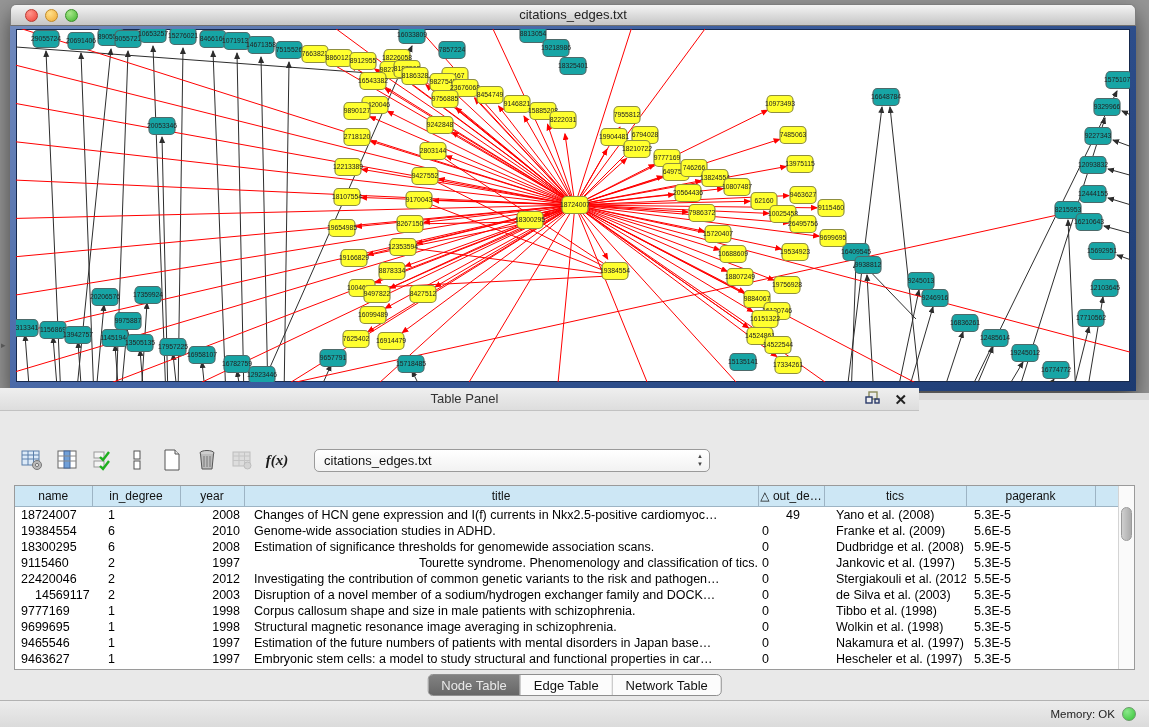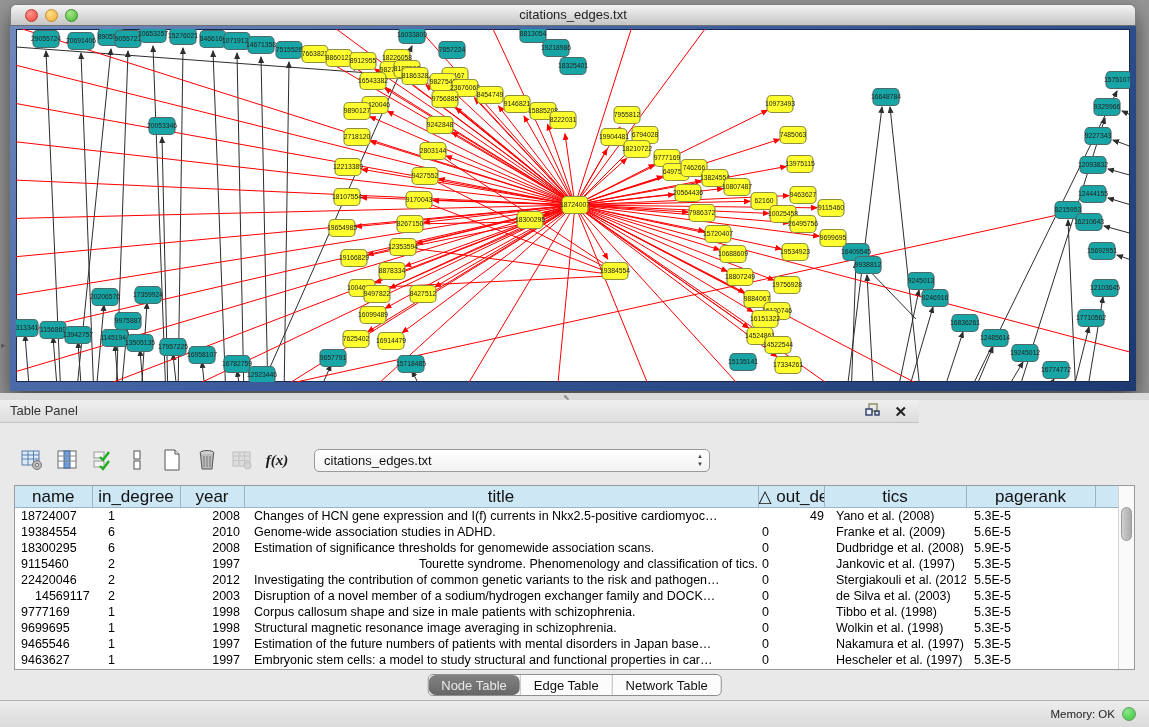--- a/index.html
+++ b/index.html
@@ -21,53 +21,53 @@
            padding:3px 6px 9px 6px; }
   .canvas { width:100%; height:100%; background:#fff; position:relative; overflow:hidden;
             box-shadow:inset 0 0 0 1px #16294d; }
   .canvas svg { position:absolute; left:0; top:0; }
   .side-arrow { position:absolute; left:1px; top:340px; font-size:9px; color:#555; }
 
   
   .lower-bg { position:absolute; left:0; top:393px; right:0; bottom:0; background:#e9e9e9; }
   .divider { position:absolute; left:0; top:393px; width:1149px; height:7px; background:#dadada; }
   .divider-handle { position:absolute; left:563px; top:0px; font-size:8px; color:#8a8a8a; }
-  .panel-header { position:absolute; left:0; top:400px; width:919px; height:23px;
-                  background:linear-gradient(#efefef,#dddddd); border-bottom:1px solid #c2c2c2; }
+  .panel-header { position:absolute; left:0; top:388px; width:919px; height:23px;
+                  background:linear-gradient(#efefef,#dddddd); border-bottom:1px solid #c2c2c2;text-align:center; }
   .panel-title { font-size:13px; color:#333; line-height:22px; padding-left:10px; }
   .panel-hdr-icons { position:absolute; right:12px; top:3px; display:flex; gap:14px; align-items:center; }
   .close-x { font-size:15px; font-weight:bold; color:#222; line-height:16px; cursor:default; }
 
   .toolbar { position:absolute; left:20px; top:444px; height:32px; display:flex; align-items:center; gap:11px; }
   .tool { width:24px; height:24px; display:flex; align-items:center; justify-content:center; }
   .fx { font-size:15px; font-style:italic; font-family:"Liberation Serif",serif; color:#1a1a1a; font-weight:bold; }
   .combo { margin-left:14px; width:396px; height:23px; background:linear-gradient(#ffffff,#f2f2f2);
            border:1px solid #9a9a9a; border-radius:5px; position:relative; }
   .combo-text { font-size:13px; color:#111; line-height:21px; padding-left:9px; }
   .combo-steppers { position:absolute; right:6px; top:2px; font-size:6px; line-height:8px; color:#444; text-align:center; }
 
   
   .table-wrap { position:absolute; left:14px; top:485px; width:1121px; height:185px;
                 background:#fff; border:1px solid #9a9a9a; overflow:hidden; }
   table { border-collapse:collapse; table-layout:fixed; width:1104px; }
   th { background:#cde7f5; border:1px solid #9db4c4; border-top:none; font-weight:normal;
-       font-size:17px; color:#111; height:20px; text-align:center; overflow:hidden; white-space:nowrap; }
+       font-size:12px; color:#111; height:20px; text-align:center; overflow:hidden; white-space:nowrap; }
   th:first-child { border-left:none; }
   td { font-size:12.5px; color:#000; height:16px; line-height:16px; white-space:nowrap;
        overflow:hidden; padding:0; }
   .vscroll { position:absolute; right:0; top:0; bottom:0; width:16px; background:#fafafa; border-left:1px solid #d4d4d4; }
   .vthumb { position:absolute; top:21px; left:2px; width:11px; height:34px;
             background:linear-gradient(90deg,#cfcfcf,#ababab); border:1px solid #9a9a9a; border-radius:6px; }
 
   
   .tabs { position:absolute; top:674px; left:50%; transform:translateX(-50%); display:flex; height:22px;
           border:1px solid #8f8f8f; border-radius:5px; overflow:hidden; background:#fcfcfc; }
   .tab { padding:0 13px; font-size:13px; line-height:21px; color:#111; border-left:1px solid #bcbcbc; }
   .tab:first-child { border-left:none; }
-  .tab.active { background:linear-gradient(#828282,#676767); color:#e9e9e9;border-radius:7px; }
+  .tab.active { background:linear-gradient(#828282,#676767); color:#e9e9e9; }
 
   
   .statusbar { position:absolute; left:0; top:700px; width:1149px; height:27px;
                background:linear-gradient(#ececec,#dbdbdb); border-top:1px solid #b2b2b2; }
   .memory { position:absolute; right:34px; top:7px; font-size:11.5px; color:#222; }
   .mem-dot { position:absolute; right:13px; top:6px; width:14px; height:14px; border-radius:50%;
              background:radial-gradient(circle at 35% 30%,#8ae88a,#35c435); border:1px solid #6a9a6a; }
 </style>
 </head>
 <body>
@@ -833,21 +833,21 @@
             <th>pagerank</th>
             <th></th>
           </tr>
         </thead>
       <tbody id="table-body">
           <tr>
             <td style="padding-left: 6px; text-align: left;">18724007</td>
             <td style="padding-left: 16px; text-align: left;">1</td>
             <td style="padding-left: 0px; text-align: right; padding-right: 4px;">2008</td>
             <td style="padding-left: 10px; text-align: left;">Changes of HCN gene expression and I(f) currents in Nkx2.5-positive cardiomyoc…</td>
-            <td style="padding-left: 4px; text-align: right;">49</td>
+            <td style="padding-left: 4px; text-align: center;">49</td>
             <td style="padding-left: 12px; text-align: left;">Yano et al. (2008)</td>
             <td style="padding-left: 8px; text-align: left;">5.3E-5</td>
             <td></td>
           </tr>
           <tr>
             <td style="padding-left: 6px; text-align: left;">19384554</td>
             <td style="padding-left: 16px; text-align: left;">6</td>
             <td style="padding-left: 0px; text-align: right; padding-right: 4px;">2010</td>
             <td style="padding-left: 10px; text-align: left;">Genome-wide association studies in ADHD.</td>
             <td style="padding-left: 4px; text-align: left;">0</td>

